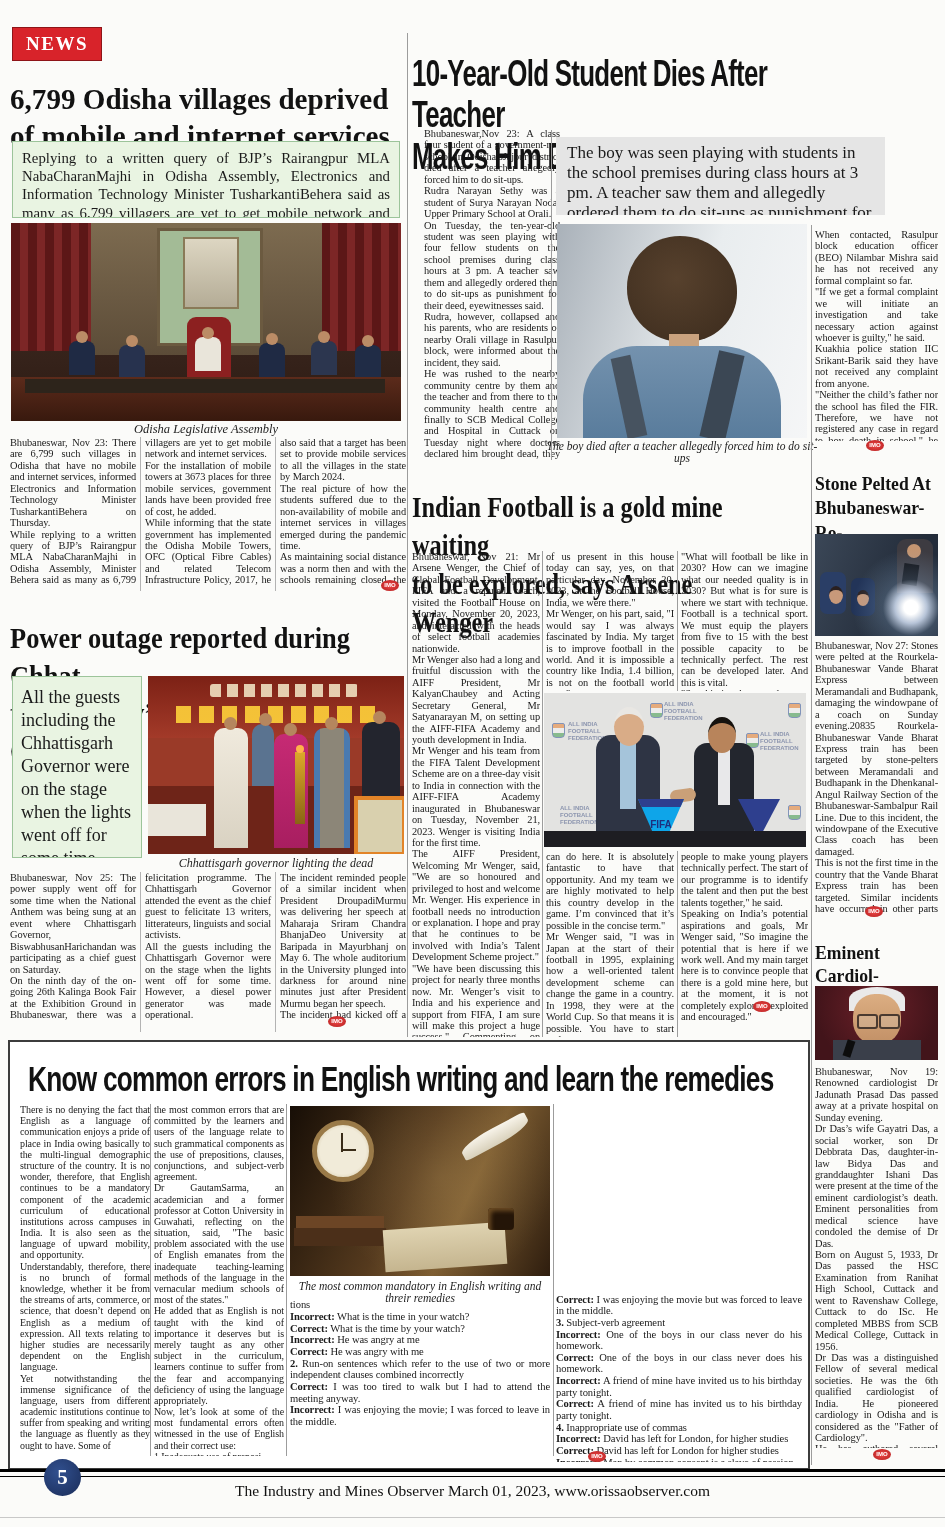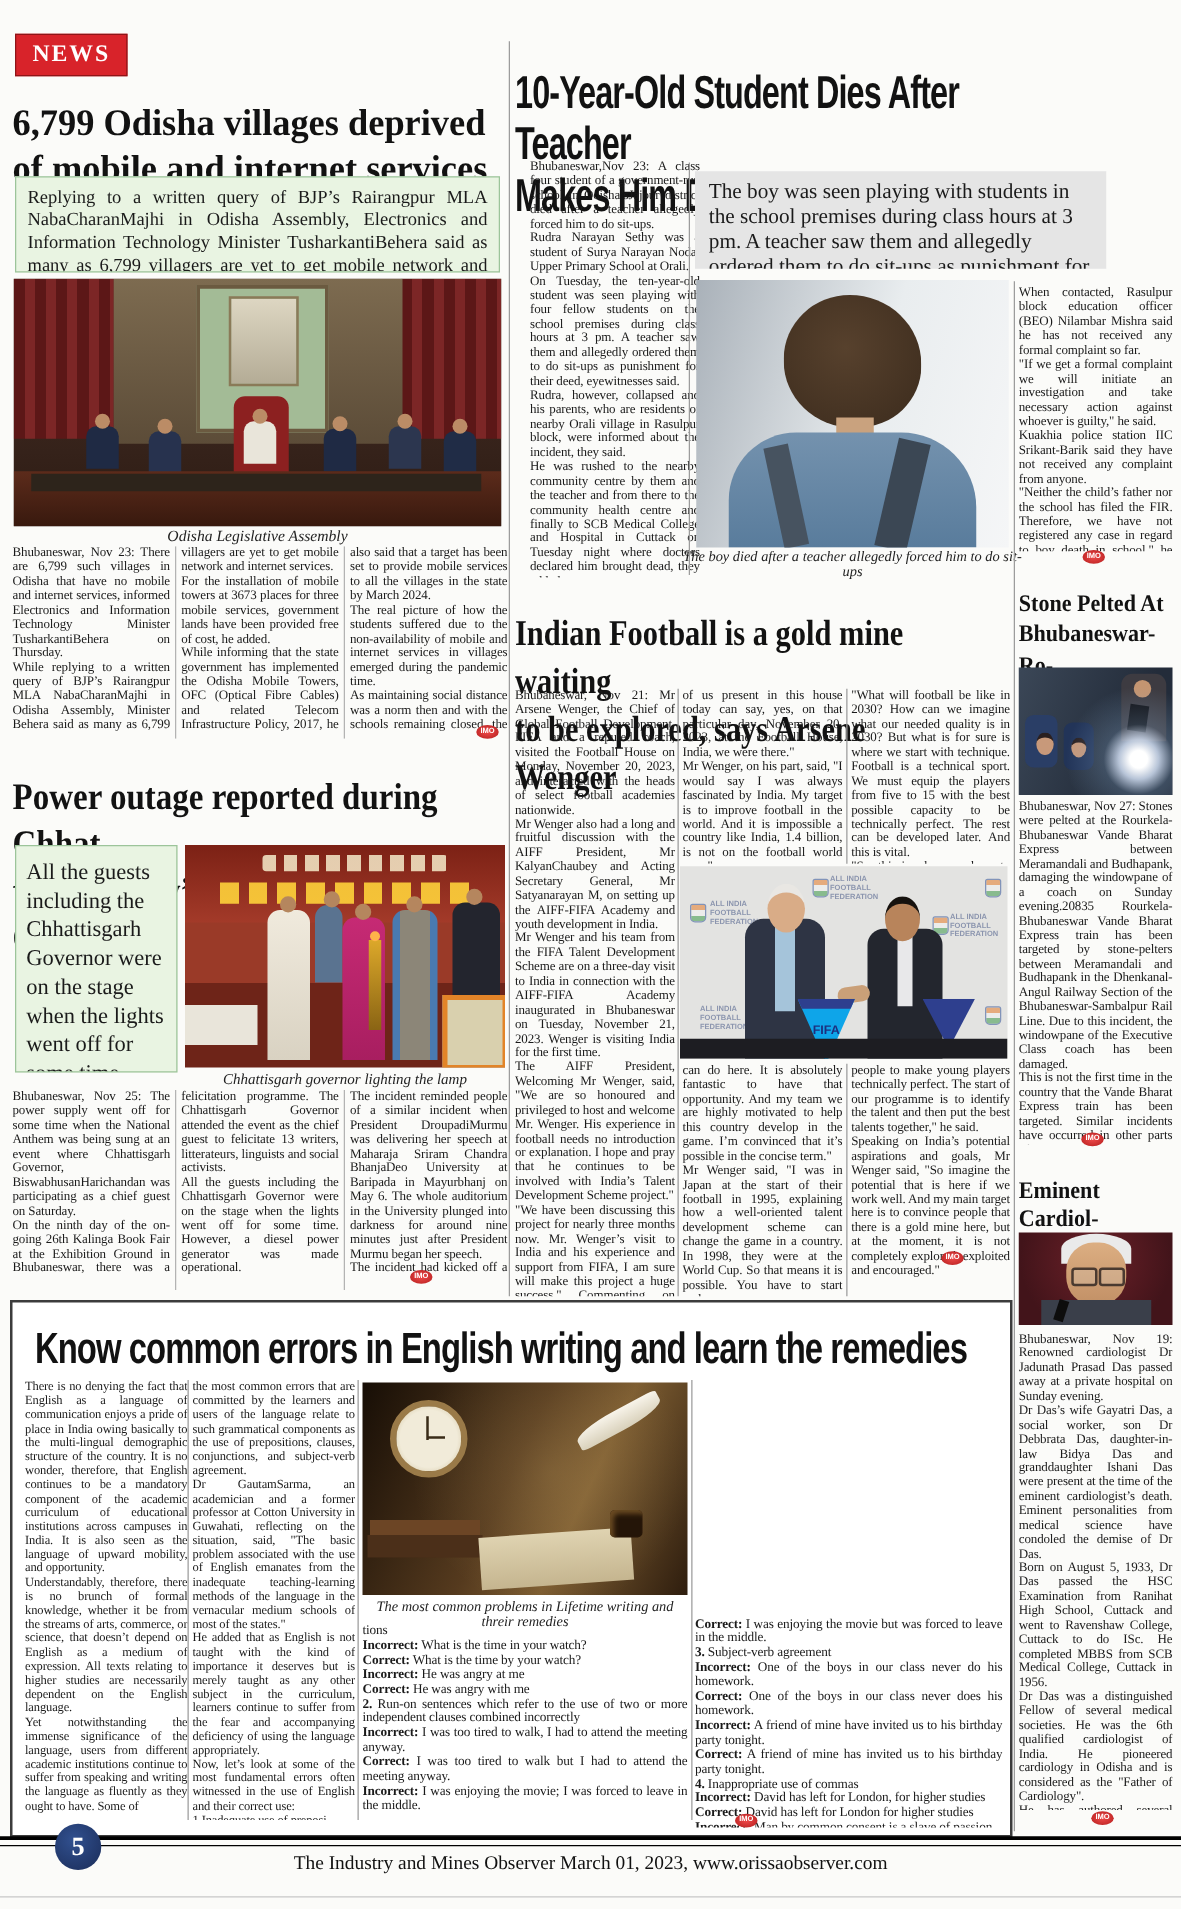--- a/index.html
+++ b/index.html
@@ -176,21 +176,21 @@
   <div class="pk-title"></div>
   <div class="pk-fig" style="left:66px;top:52px;width:34px;height:120px;background:linear-gradient(#f0eadd,#d9d2c2);"></div>
   <div class="pk-fig" style="left:104px;top:48px;width:22px;height:62px;background:#5a7390;"></div>
   <div class="pk-fig" style="left:126px;top:58px;width:34px;height:114px;background:linear-gradient(#c62a74,#a81e60);"></div>
   <div class="pk-fig" style="left:166px;top:52px;width:36px;height:120px;background:linear-gradient(90deg,#4a7ab0 0 6px,#8c8678 6px 30px,#4a7ab0 30px);"></div>
   <div class="pk-fig" style="left:214px;top:46px;width:38px;height:126px;background:#23252e;"></div>
   <div class="pk-lamp"></div>
   <div class="pk-frame"></div>
   <div class="pk-table"></div>
 </div>
-<div class="abs caption" style="left:148px;top:856px;width:256px;font-size:12px;">Chhattisgarh governor lighting the lamp</div>
+<div class="abs caption" style="left:148px;top:856px;width:256px;font-size:12px;">Chhattisgarh governor lighting the dead</div>
 
 <div class="abs bodytxt cols3" style="left:10px;top:872px;width:396px;height:160px;">Bhubaneswar, Nov 25: The power supply went off for some time when the National Anthem was being sung at an event where Chhattisgarh Governor, BiswabhusanHarichandan was participating as a chief guest on Saturday.
 On the ninth day of the on-going 26th Kalinga Book Fair at the Exhibition Ground in Bhubaneswar, there was a felicitation programme. The Chhattisgarh Governor attended the event as the chief guest to felicitate 13 writers, litterateurs, linguists and social activists.
 All the guests including the Chhattisgarh Governor were on the stage when the lights went off for some time. However, a diesel power generator was made operational.
 The incident reminded people of a similar incident when President DroupadiMurmu was delivering her speech at Maharaja Sriram Chandra BhanjaDeo University at Baripada in Mayurbhanj on May 6. The whole auditorium in the University plunged into darkness for around nine minutes just after President Murmu began her speech.
 The incident had kicked off a furore with the government receiving criticism from all quarters.</div>
 <div class="imo" style="left:328px;top:1016px;">IMO</div>
 
 <h1 class="hl hl-sans hl-situps"><span>10-Year-Old Student Dies After Teacher
 Makes Him Do Sit-Ups In School</span></h1>
@@ -303,29 +303,28 @@
 1.Inadequate use of preposi-</div>
 
   <div class="photo ph-desk" style="left:280px;top:64px;width:260px;height:170px;">
     <div class="dk-glow"></div>
     <div class="dk-clock"></div>
     <div class="dk-books"></div>
     <div class="dk-paper"></div>
     <div class="dk-quill"></div>
     <div class="dk-ink"></div>
   </div>
-  <div class="caption" style="position:absolute;left:280px;top:238px;width:260px;font-size:11.5px;">The most common problems in Lifetime writing and threir remedies</div>
+  <div class="caption" style="position:absolute;left:280px;top:238px;width:260px;font-size:11.5px;">The most common mandatory in English writing and threir remedies</div>
   <div class="corr" style="left:280px;top:257px;width:260px;height:152px;">
       <div>tions</div>
       <div><b>Incorrect:</b> What is the time in your watch?</div>
       <div><b>Correct:</b> What is the time by your watch?</div>
       <div><b>Incorrect:</b> He was angry at me</div>
       <div><b>Correct:</b> He was angry with me</div>
       <div><b>2.</b> Run-on sentences which refer to the use of two or more independent clauses combined incorrectly</div>
-      <div><b>Incorrect:</b> I was too tired to walk, I had to attend the meeting anyway.</div>
       <div><b>Correct:</b> I was too tired to walk but I had to attend the meeting anyway.</div>
       <div><b>Incorrect:</b> I was enjoying the movie; I was forced to leave in the middle.</div>
     </div>
 
   <div class="corr" style="left:546px;top:252px;width:246px;height:168px;">
       <div><b>Correct:</b> I was enjoying the movie but was forced to leave in the middle.</div>
       <div><b>3.</b> Subject-verb agreement</div>
       <div><b>Incorrect:</b> One of the boys in our class never do his homework.</div>
       <div><b>Correct:</b> One of the boys in our class never does his homework.</div>
       <div><b>Incorrect:</b> A friend of mine have invited us to his birthday party tonight.</div>

